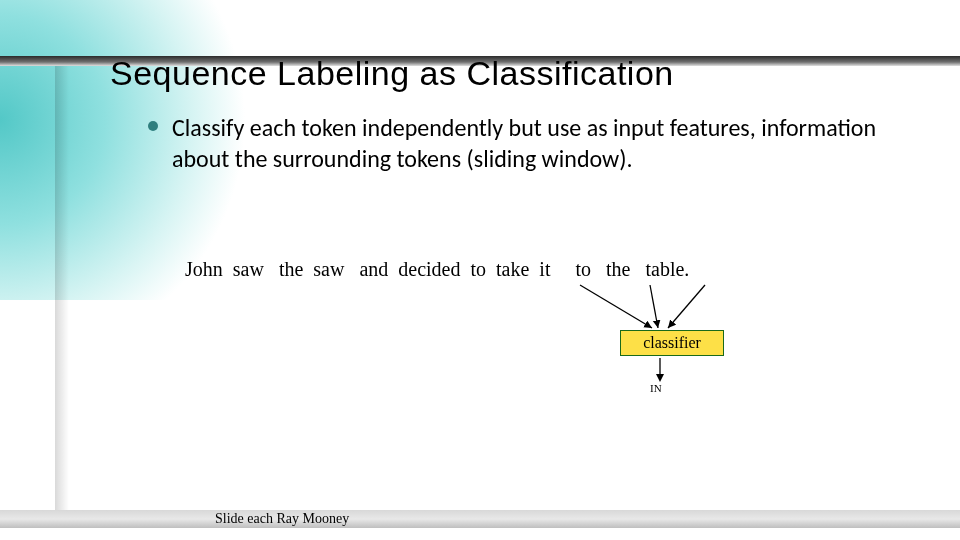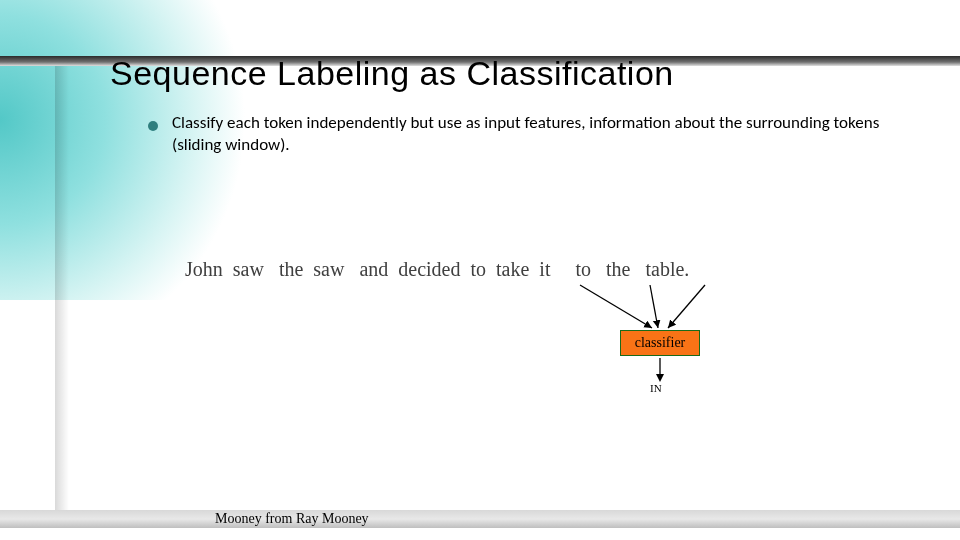--- a/index.html
+++ b/index.html
@@ -53,53 +53,53 @@
   }
   .bullet-dot {
     width: 10px; height: 10px;
     background: #2f7f7f;
     border-radius: 50%;
     margin-top: 9px;
     flex: 0 0 auto;
   }
   .bullet-text {
     font-family: Calibri, Arial, sans-serif;
-    font-size: 17px;
+    font-size: 24px;
     line-height: 1.3;
     color: #000;
   }
 
   .sentence {
     position: absolute;
     left: 185px; top: 258px;
     font-family: "Times New Roman", Times, serif;
     font-size: 20px;
-    color: #404040;
+    color: #000000;
     z-index: 3;
     white-space: pre;
   }
 
   .arrows {
     position: absolute;
     left: 560px; top: 282px;
     width: 180px; height: 50px;
     z-index: 3;
   }
 
   .classifier-box {
     position: absolute;
     left: 620px; top: 330px;
-    width: 80px; height: 26px;
+    width: 104px; height: 26px;
     border: 1.5px solid #1a6a1a;
-    background: #f97316;
+    background: #fde047;
     display: flex;
     align-items: center;
     justify-content: center;
     font-family: "Times New Roman", Times, serif;
-    font-size: 14px;
+    font-size: 16px;
     z-index: 3;
   }
 
   .arrow-down {
     position: absolute;
     left: 656px; top: 358px;
     width: 8px; height: 24px;
     z-index: 3;
   }
 
@@ -159,13 +159,13 @@
 </div>
 
 <svg class="arrow-down" viewBox="0 0 8 24">
   <line x1="4" y1="0" x2="4" y2="18" stroke="#000" stroke-width="1.3"></line>
   <path d="M0,16 L4,24 L8,16 Z" fill="#000"></path>
 </svg>
 
 <div class="out-label">IN</div>
 
 <div class="footer-bar"></div>
-<div class="footer-text">Mooney from Ray Mooney</div>
+<div class="footer-text">Slide each Ray Mooney</div>
 
 </body></html>

